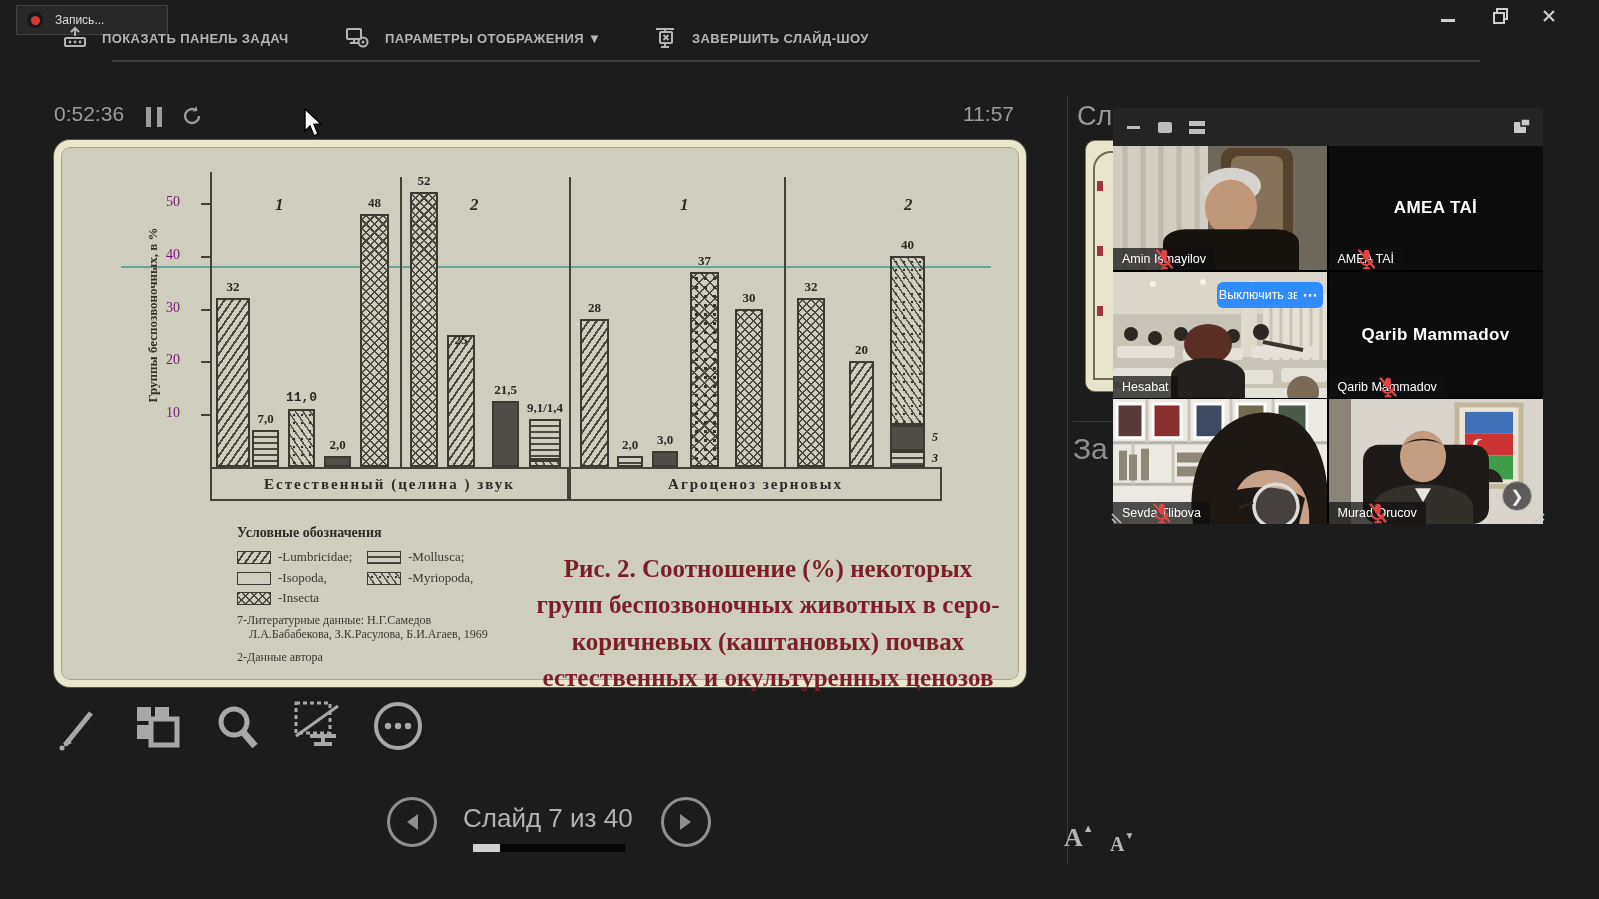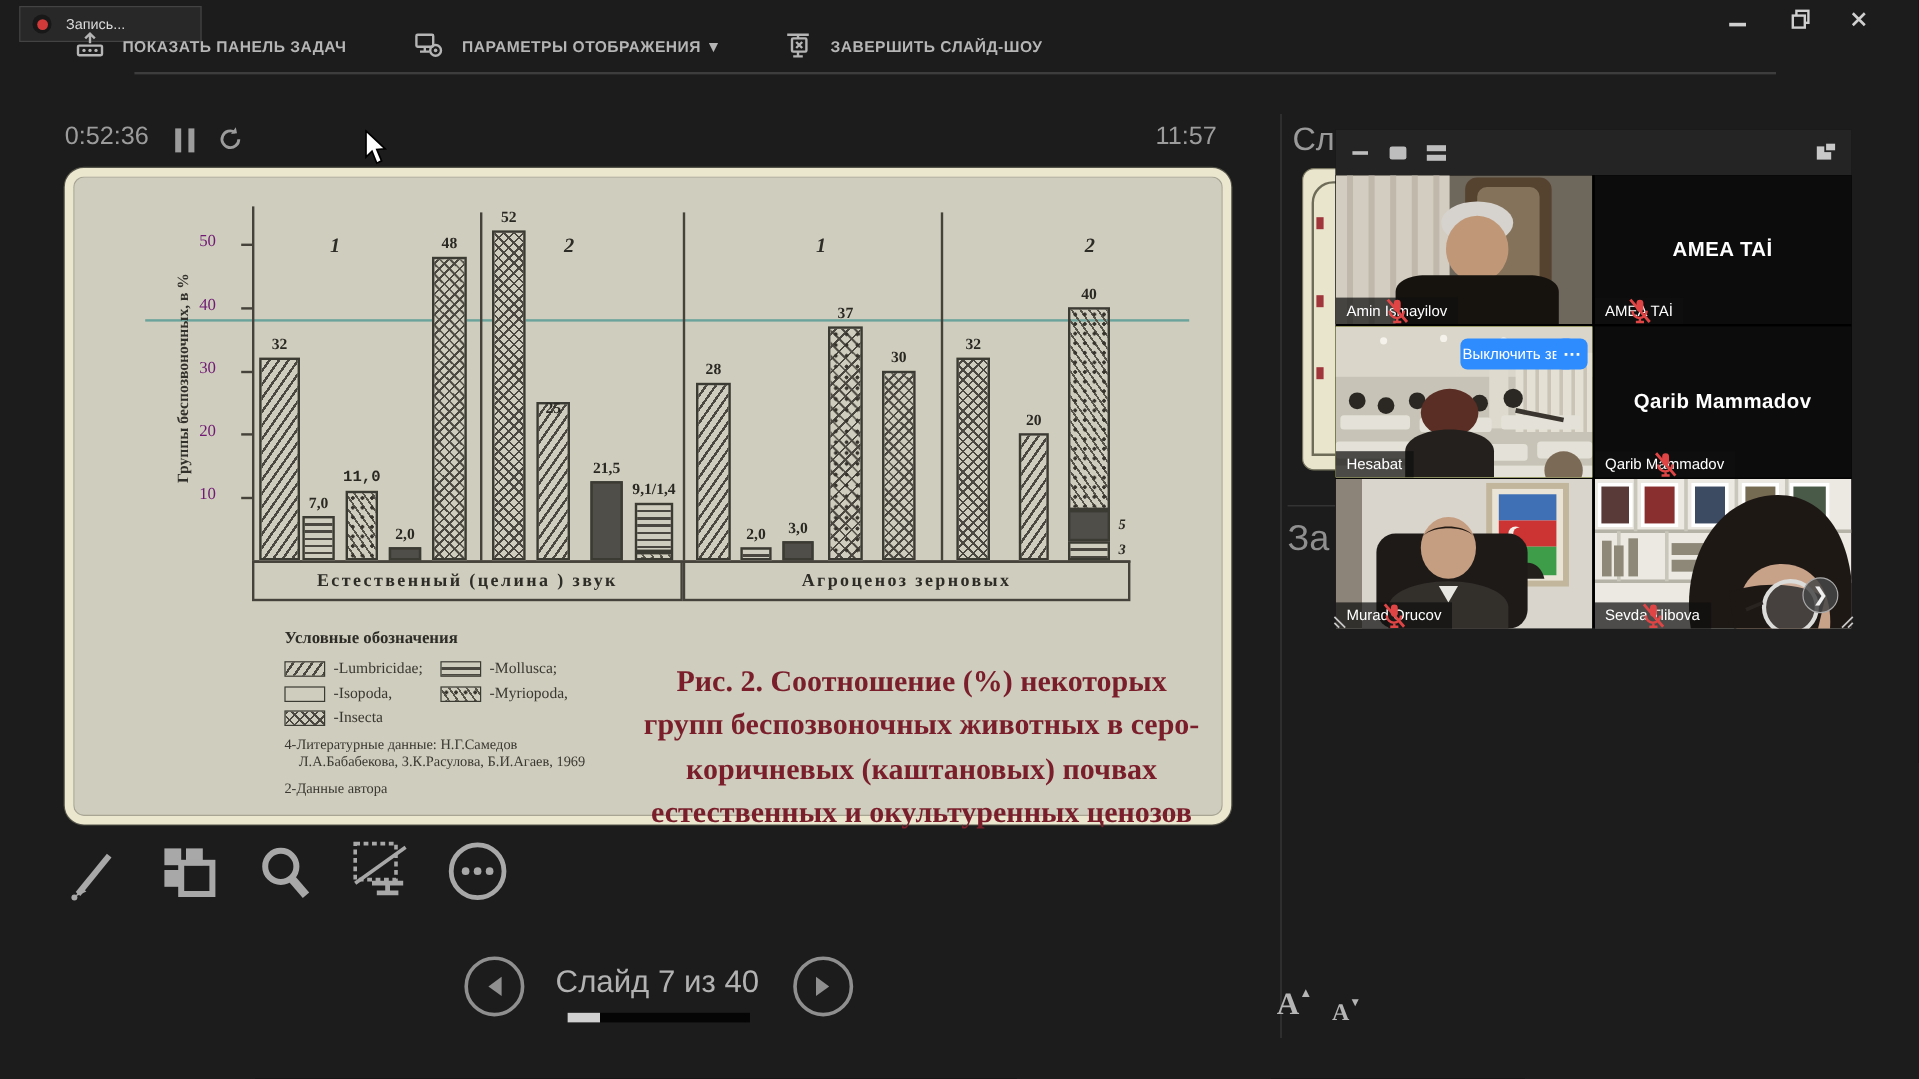--- a/index.html
+++ b/index.html
@@ -252,21 +252,21 @@
         <div class="abs legend-swatch p-solid" style="left: 176px; top: 425px; width: 34px; height: 13px;"></div>
         <div class="abs legend-label" style="left: 217px; top: 423px; width: 110px; height: 16px;">-Isopoda,</div>
         <div class="abs legend-swatch p-crosshatch" style="left: 176px; top: 445px; width: 34px; height: 13px;"></div>
         <div class="abs legend-label" style="left: 217px; top: 443px; width: 110px; height: 16px;">-Insecta</div>
         <div class="abs legend-swatch p-hlines" style="left: 306px; top: 404px; width: 34px; height: 13px;"></div>
         <div class="abs legend-label" style="left: 347px; top: 402px; width: 110px; height: 16px;">-Mollusca;</div>
         <div class="abs legend-swatch p-dotdiag" style="left: 306px; top: 425px; width: 34px; height: 13px;"></div>
         <div class="abs legend-label" style="left: 347px; top: 423px; width: 110px; height: 16px;">-Myriopoda,</div>
       </div>
 
-    <div class="abs footnote" style="left:176px;top:466px;">4-Литературные данные: Н.Г.Самедов</div>
+    <div class="abs footnote" style="left:176px;top:466px;">7-Литературные данные: Н.Г.Самедов</div>
     <div class="abs footnote" style="left:188px;top:480px;">Л.А.Бабабекова,  З.К.Расулова, Б.И.Агаев, 1969</div>
     <div class="abs footnote" style="left:176px;top:503px;">2-Данные автора</div>
 
     <div class="abs caption" style="left:468px;top:404px;">Рис. 2. Соотношение (%) некоторых групп беспозвоночных животных в серо-коричневых (каштановых) почвах естественных и окультуренных ценозов</div>
   </div>
 
   <div class="abs navtool" style="left:55px;top:703px;width:46px;height:50px;">
     <svg width="46" height="50" viewBox="0 0 46 50">
         <path d="M10 42L36 10" stroke="#a8a8a8" stroke-width="5"></path>
         <path d="M8 44l4-8 5 4z" fill="#a8a8a8"></path>
@@ -445,47 +445,20 @@
               <rect x="5" y="1" width="3.4" height="6" rx="1.7" fill="#e04545"></rect>
               <path d="M3 6.5a3.5 3.5 0 0 0 7 0M6.7 10v2M4.7 12h4" stroke="#e04545" stroke-width="1.2" fill="none"></path>
               <path d="M2 1l9.5 11" stroke="#e04545" stroke-width="1.4"></path>
             </svg>
           <span>Qarib Mammadov</span>
         </div>
       </div>
 
       <div class="tile">
         <svg viewBox="0 0 214 126" preserveAspectRatio="none">
-          <rect width="214" height="126" fill="#d9d5cc"></rect>
-          <rect x="0" y="0" width="22" height="126" fill="#8c8478"></rect>
-          <rect x="128" y="6" width="64" height="82" fill="#e9e4d6" stroke="#c2b79d" stroke-width="5"></rect>
-          <rect x="136" y="13" width="48" height="22" fill="#3f6fb5"></rect>
-          <rect x="136" y="35" width="48" height="22" fill="#cc3333"></rect>
-          <rect x="136" y="57" width="48" height="24" fill="#3d9d49"></rect>
-          <circle cx="150" cy="46" r="6" fill="#f2f0e8"></circle>
-            <circle cx="153" cy="46" r="5" fill="#cc3333"></circle>
-          <path d="M146 84c4-18 24-18 28 0z" fill="#23201c"></path>
-          <rect x="34" y="46" width="126" height="80" rx="16" fill="#1d1a18"></rect>
-          <ellipse cx="94" cy="58" rx="23" ry="26" fill="#c59d80"></ellipse>
-          <path d="M71 52c2-14 44-14 46 0 0-4-8-12-23-12s-23 8-23 12z" fill="#241b14"></path>
-          <path d="M44 126v-18c0-12 22-22 50-22s50 10 50 22v18z" fill="#332f2b"></path>
-          <path d="M86 90l8 14 8-14z" fill="#e8e6e0"></path>
-        </svg>
-        <div class="name-tag">
-          <svg width="13" height="13" viewBox="0 0 13 13">
-              <rect x="5" y="1" width="3.4" height="6" rx="1.7" fill="#e04545"></rect>
-              <path d="M3 6.5a3.5 3.5 0 0 0 7 0M6.7 10v2M4.7 12h4" stroke="#e04545" stroke-width="1.2" fill="none"></path>
-              <path d="M2 1l9.5 11" stroke="#e04545" stroke-width="1.4"></path>
-            </svg>
-          <span>Murad Orucov</span>
-        </div>
-      </div>
-
-      <div class="tile">
-        <svg viewBox="0 0 214 126" preserveAspectRatio="none">
           <rect width="214" height="126" fill="#ebe9e2"></rect>
           <path d="M0 44h214M0 86h214" stroke="#b5b2a8" stroke-width="3"></path>
           <path d="M34 0v44M76 0v44M118 0v44M160 0v44M20 44v42M60 44v42M104 44v42" stroke="#c9c6bc" stroke-width="3"></path>
           <g stroke="#fff" stroke-width="3">
               <rect x="4" y="5" width="26" height="34" fill="#5a3a38"></rect>
               <rect x="40" y="5" width="28" height="34" fill="#8a2f2f"></rect>
               <rect x="82" y="5" width="28" height="34" fill="#3c4a62"></rect>
               <rect x="124" y="5" width="28" height="34" fill="#756a52"></rect>
               <rect x="164" y="5" width="30" height="34" fill="#4a5a48"></rect>
             </g>
@@ -504,20 +477,47 @@
         </svg>
         <div class="name-tag">
           <svg width="13" height="13" viewBox="0 0 13 13">
               <rect x="5" y="1" width="3.4" height="6" rx="1.7" fill="#e04545"></rect>
               <path d="M3 6.5a3.5 3.5 0 0 0 7 0M6.7 10v2M4.7 12h4" stroke="#e04545" stroke-width="1.2" fill="none"></path>
               <path d="M2 1l9.5 11" stroke="#e04545" stroke-width="1.4"></path>
             </svg>
           <span>Sevda Tlibova</span>
         </div>
       </div>
+
+      <div class="tile">
+        <svg viewBox="0 0 214 126" preserveAspectRatio="none">
+          <rect width="214" height="126" fill="#d9d5cc"></rect>
+          <rect x="0" y="0" width="22" height="126" fill="#8c8478"></rect>
+          <rect x="128" y="6" width="64" height="82" fill="#e9e4d6" stroke="#c2b79d" stroke-width="5"></rect>
+          <rect x="136" y="13" width="48" height="22" fill="#3f6fb5"></rect>
+          <rect x="136" y="35" width="48" height="22" fill="#cc3333"></rect>
+          <rect x="136" y="57" width="48" height="24" fill="#3d9d49"></rect>
+          <circle cx="150" cy="46" r="6" fill="#f2f0e8"></circle>
+            <circle cx="153" cy="46" r="5" fill="#cc3333"></circle>
+          <path d="M146 84c4-18 24-18 28 0z" fill="#23201c"></path>
+          <rect x="34" y="46" width="126" height="80" rx="16" fill="#1d1a18"></rect>
+          <ellipse cx="94" cy="58" rx="23" ry="26" fill="#c59d80"></ellipse>
+          <path d="M71 52c2-14 44-14 46 0 0-4-8-12-23-12s-23 8-23 12z" fill="#241b14"></path>
+          <path d="M44 126v-18c0-12 22-22 50-22s50 10 50 22v18z" fill="#332f2b"></path>
+          <path d="M86 90l8 14 8-14z" fill="#e8e6e0"></path>
+        </svg>
+        <div class="name-tag">
+          <svg width="13" height="13" viewBox="0 0 13 13">
+              <rect x="5" y="1" width="3.4" height="6" rx="1.7" fill="#e04545"></rect>
+              <path d="M3 6.5a3.5 3.5 0 0 0 7 0M6.7 10v2M4.7 12h4" stroke="#e04545" stroke-width="1.2" fill="none"></path>
+              <path d="M2 1l9.5 11" stroke="#e04545" stroke-width="1.4"></path>
+            </svg>
+          <span>Murad Orucov</span>
+        </div>
+      </div>
     </div>
 
     <div class="abs chev-btn" style="left:389px;top:373px;">❯</div>
 
     <div class="abs grip" style="left:-2px;top:402px;">
       <svg width="14" height="14" viewBox="0 0 14 14">
           <path d="M1 9l4 4M1 4l9 9M1 13h0" stroke="#c5c5c5" stroke-width="1.5"></path>
         </svg>
     </div>
     <div class="abs grip" style="left:418px;top:402px;">

